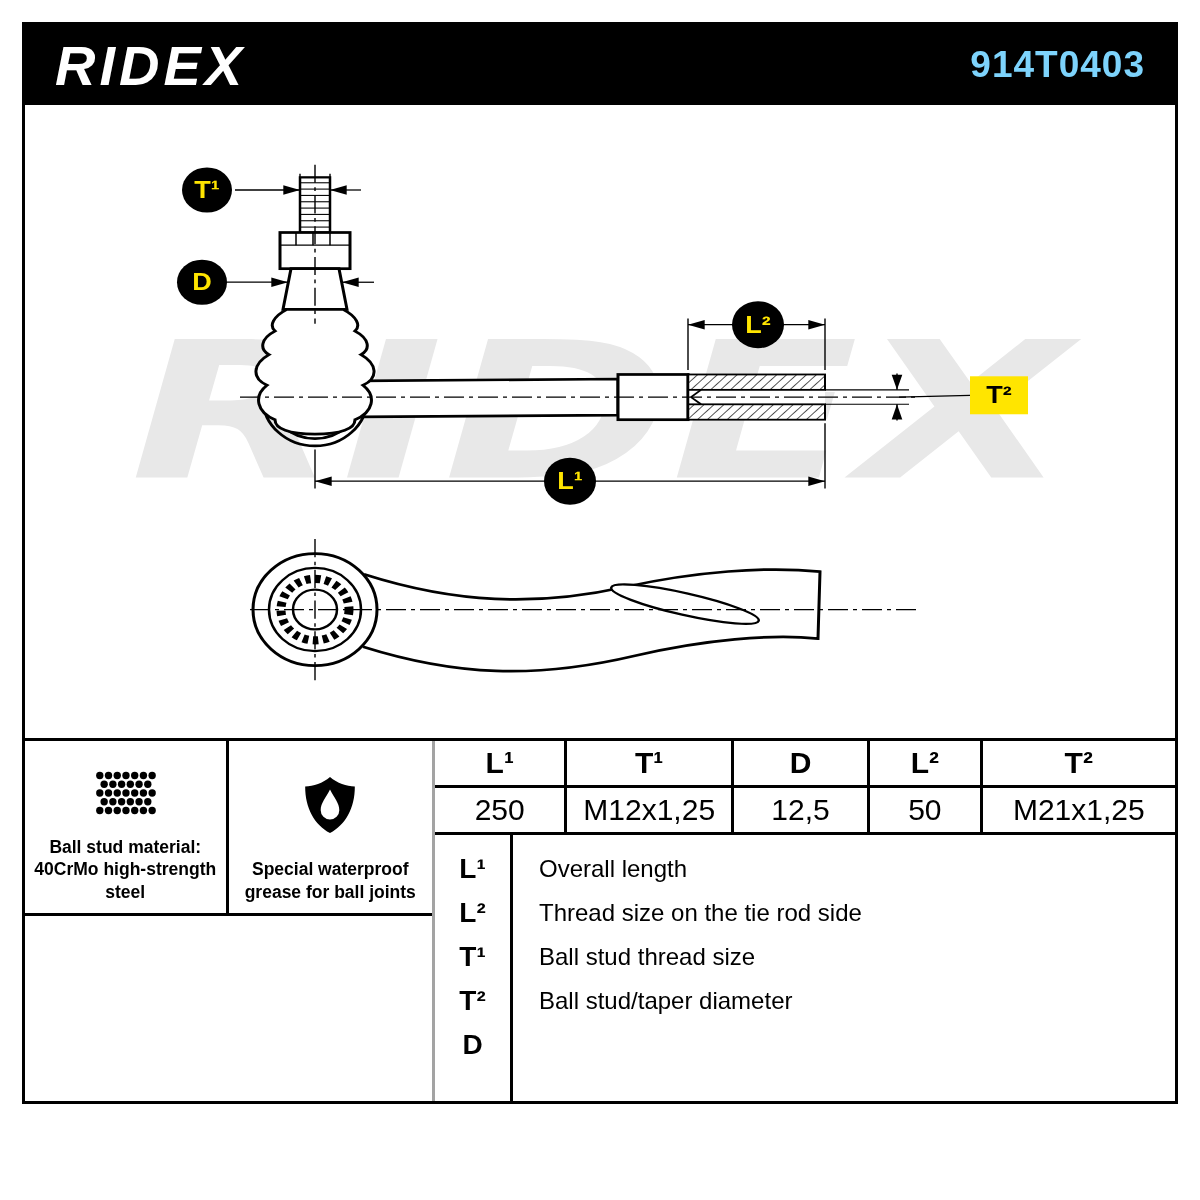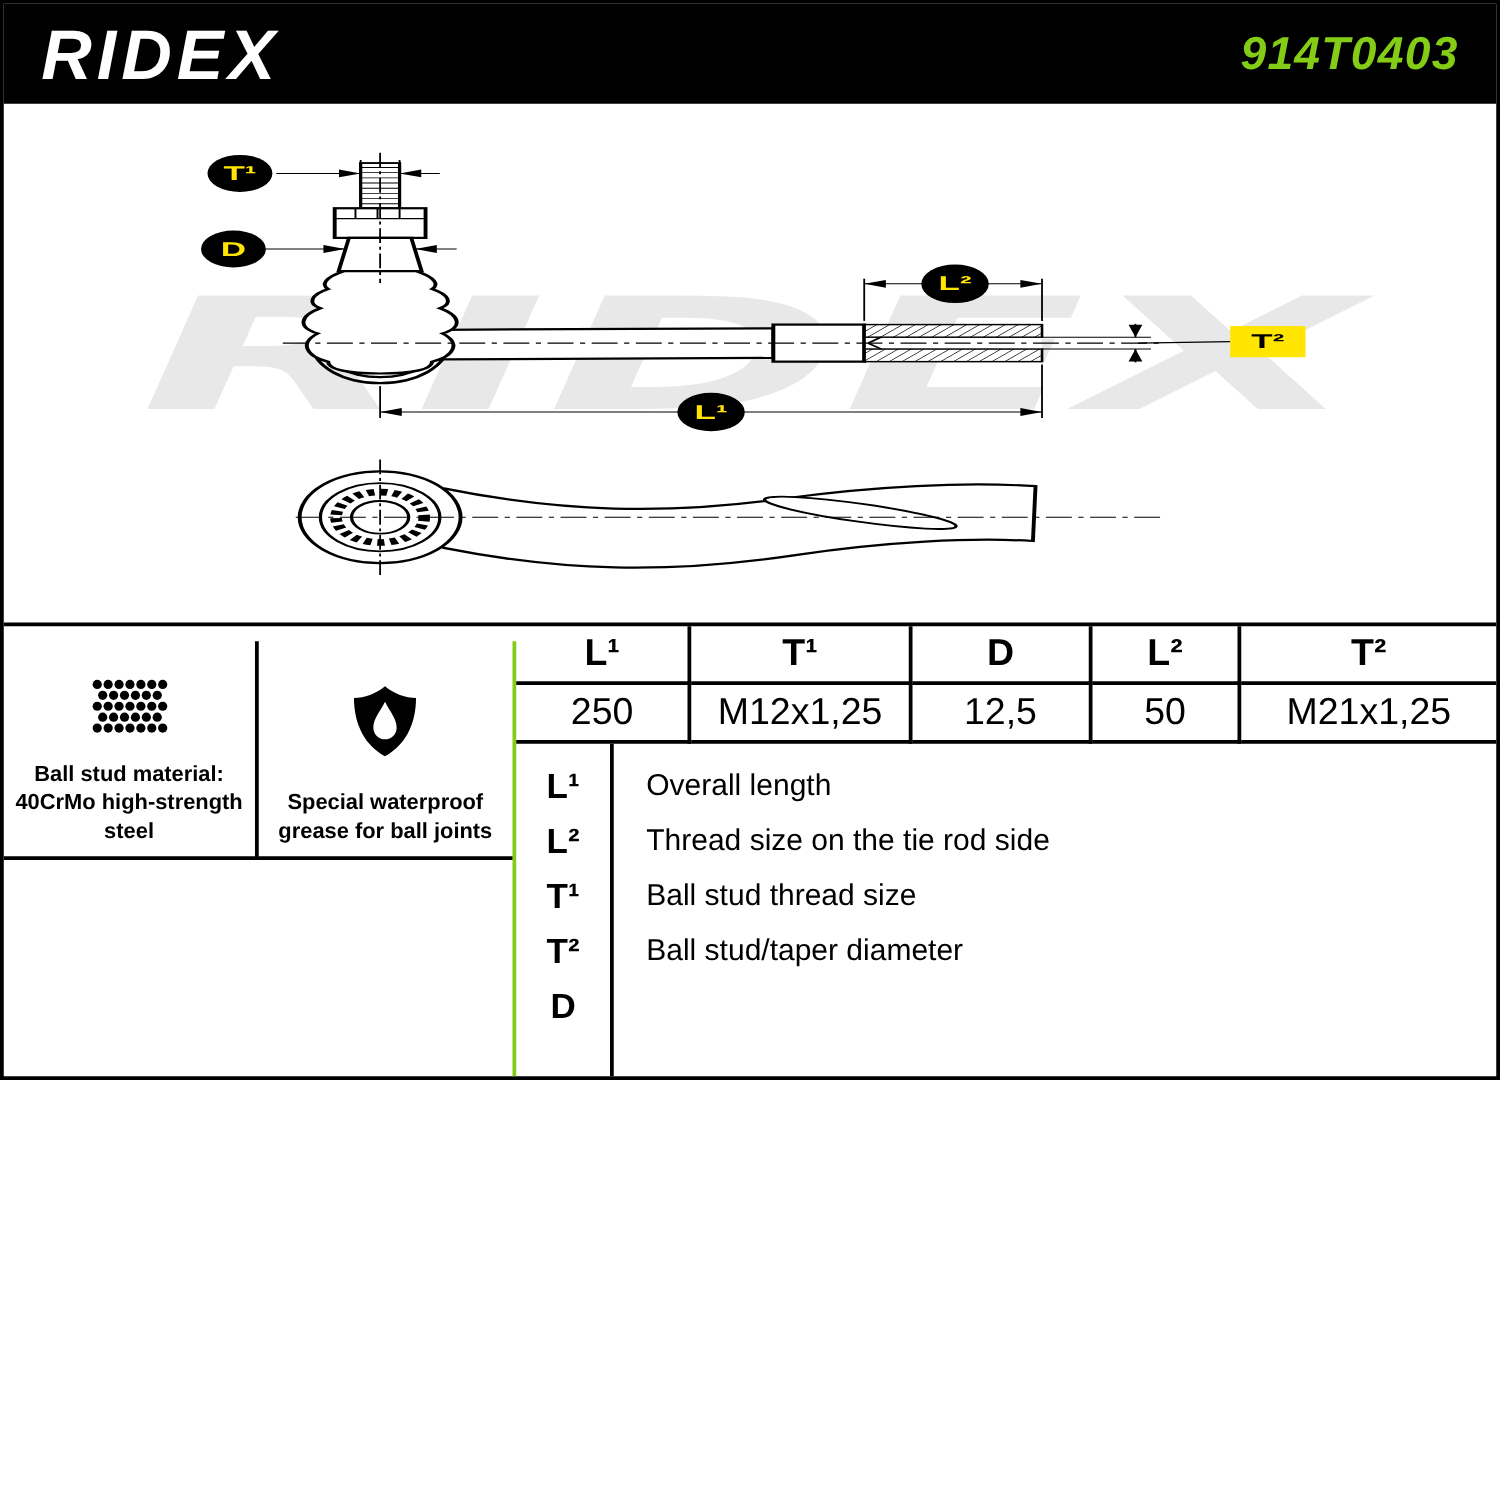--- a/index.html
+++ b/index.html
@@ -1,29 +1,29 @@
 <!DOCTYPE html>
 <html><head>
 <meta charset="utf-8">
 <style>
   html,body { margin:0; padding:0; background:#fff; }
   body { width:1200px; height:1200px; font-family:"Liberation Sans", sans-serif; color:#000; }
-  .page { box-sizing:border-box; width:1200px; height:864px; }
+  .page { box-sizing:border-box; width:1200px; height:1126px; padding:22px; }
   .frame { box-sizing:border-box; width:100%; height:100%; border:3px solid #000; display:flex; flex-direction:column; background:#fff; }
 
   .header { flex:0 0 80px; background:#000; display:flex; align-items:center; justify-content:space-between; padding:0 30px; }
   .brand { color:#fff; font-size:56px; font-weight:bold; font-style:italic; letter-spacing:4px; }
-  .part-number { color:#84cc16; font-size:37px; font-weight:bold; font-style:italic; letter-spacing:1px; }
+  .part-number { color:#7dd3fc; font-size:37px; font-weight:bold; letter-spacing:1px; }
 
   .drawing { flex:1 1 auto; position:relative; overflow:hidden; }
   .drawing svg { display:block; width:100%; height:100%; }
 
   .specs { flex:0 0 363px; display:flex; border-top:3px solid #000; box-sizing:border-box; }
 
-  .features { flex:0 0 410px; display:grid; grid-template-columns:1fr 1fr; grid-template-rows:175px 1fr; border-right:3px solid #84cc16; box-sizing:border-box;margin-top:12px; }
+  .features { flex:0 0 410px; display:grid; grid-template-columns:1fr 1fr; grid-template-rows:175px 1fr; border-right:3px solid #a3a3a3; box-sizing:border-box; }
   .feature { display:flex; flex-direction:column; align-items:center; padding:10px 8px 10px 8px; box-sizing:border-box; }
   .feature.f1 { border-right:3px solid #000; border-bottom:3px solid #000; }
   .feature.f2 { border-bottom:3px solid #000; }
   .feature.f3 { border-right:3px solid #000; }
   .icon-wrap { flex:1 1 auto; display:flex; align-items:center; justify-content:center; }
   .caption { flex:0 0 auto; font-weight:bold; font-size:17.5px; line-height:1.28; text-align:center; }
 
   .right-col { flex:1 1 auto; display:flex; flex-direction:column; min-width:0; }
   .spec-table { display:grid; grid-template-columns:17.9% 22.5% 18.4% 15.2% 26%; }
   .spec-cell { height:47px; box-sizing:border-box; display:flex; align-items:center; justify-content:center;

